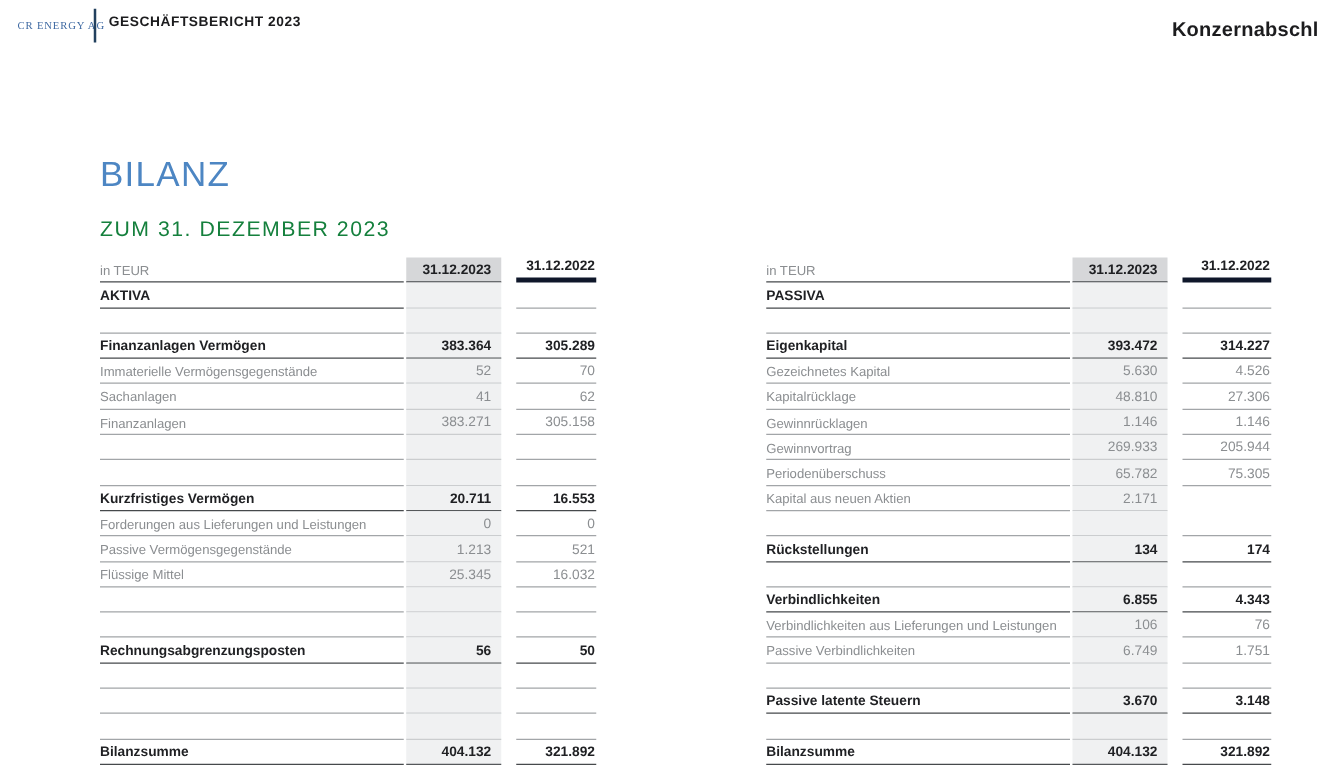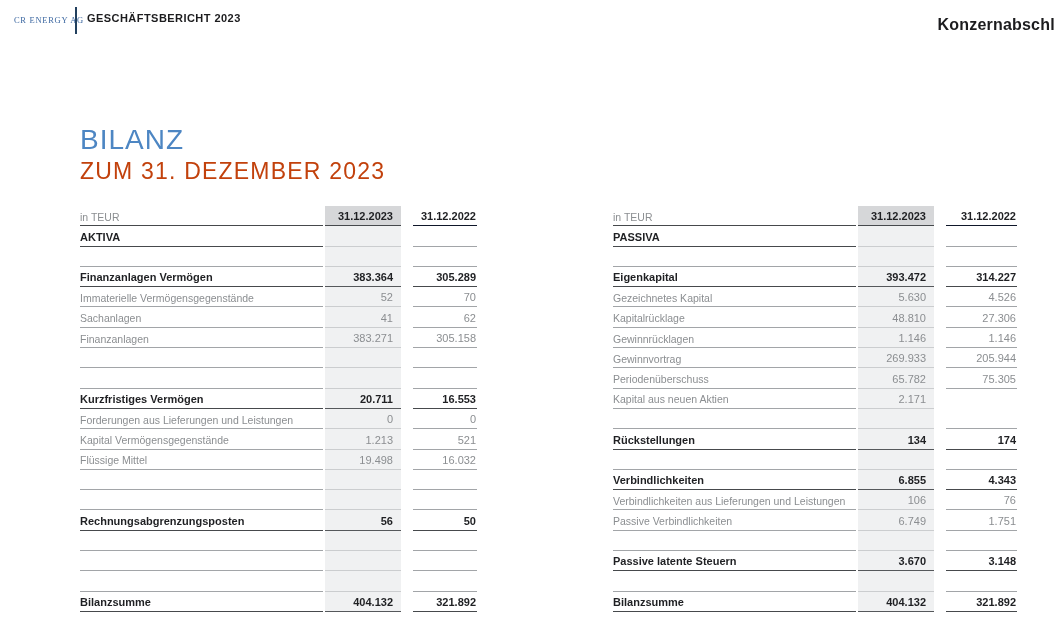--- a/index.html
+++ b/index.html
@@ -27,22 +27,22 @@
     position:absolute;right:3px;top:16px;
     font-size:16px;font-weight:bold;letter-spacing:.2px;color:#1c1c1e;white-space:nowrap;
   }
   
   .title-block{position:absolute;left:80px;top:125px;}
   .title-main{
     font-size:28px;font-weight:500;letter-spacing:1px;color:#4d86c3;
     line-height:1.1;margin:0;
   }
   .title-sub{
-    font-size:23px;font-weight:400;letter-spacing:1.2px;color:#c2410c;
-    line-height:1.2;margin:2px 0 0 0;
+    font-size:17px;font-weight:400;letter-spacing:1.2px;color:#15803d;
+    line-height:1.2;margin:18px 0 0 0;
   }
   
   .tables{position:absolute;left:80px;top:206px;display:flex;gap:124px;}
   .fin-table{width:409px;}
   .fin-table.right{width:416px;}
   .row{display:flex;height:20.3px;align-items:stretch;}
   .row > div{
     display:flex;align-items:flex-end;
     box-sizing:border-box;padding-bottom:3px;
     line-height:1;white-space:nowrap;
@@ -50,21 +50,21 @@
   .c-label{width:243px;font-size:10.5px;}
   .c-v1{
     width:76px;margin-left:2px;background:#f0f1f2;
     justify-content:flex-end;padding-right:8px;font-size:11px;
   }
   .c-v2{width:64px;margin-left:12px;justify-content:flex-end;padding-right:1px;font-size:11px;}
   .fin-table.right .c-v2{width:71px;}
   
   .row.header .c-label{color:#8b8e91;border-bottom:1px solid #46494c;}
   .row.header .c-v1{background:#d6d7d9;border-bottom:1px solid #46494c;font-weight:bold;color:#1f2023;}
-  .row.header .c-v2{border-bottom:1px solid #0f172a;font-weight:bold;color:#1f2023;}
+  .row.header .c-v2{border-bottom:4px solid #0f172a;font-weight:bold;color:#1f2023;}
   
   .row.section .c-label{font-size:11px;font-weight:bold;color:#1f2023;border-bottom:1px solid #46494c;}
   .row.section .c-v1{font-weight:bold;color:#1f2023;border-bottom:1px solid #55585b;}
   .row.section .c-v2{font-weight:bold;color:#1f2023;border-bottom:1px solid #46494c;}
   .row.section .c-v1:empty{border-bottom:1px solid #cbcdcf;}
   .row.section .c-v2:empty{border-bottom:1px solid #a2a5a8;}
   
   .row.item .c-label,.row.empty .c-label{color:#8b8e91;border-bottom:1px solid #a2a5a8;}
   .row.item .c-v1,.row.empty .c-v1{color:#8b8e91;border-bottom:1px solid #cbcdcf;}
   .row.item .c-v2,.row.empty .c-v2{color:#8b8e91;border-bottom:1px solid #a2a5a8;}
@@ -139,27 +139,27 @@
           <div class="c-label">Kurzfristiges Vermögen</div>
           <div class="c-v1">20.711</div>
           <div class="c-v2">16.553</div>
         </div>
         <div class="row item">
           <div class="c-label">Forderungen aus Lieferungen und Leistungen</div>
           <div class="c-v1">0</div>
           <div class="c-v2">0</div>
         </div>
         <div class="row item">
-          <div class="c-label">Kapital Vermögensgegenstände</div>
+          <div class="c-label">Passive Vermögensgegenstände</div>
           <div class="c-v1">1.213</div>
           <div class="c-v2">521</div>
         </div>
         <div class="row item">
           <div class="c-label">Flüssige Mittel</div>
-          <div class="c-v1">19.498</div>
+          <div class="c-v1">25.345</div>
           <div class="c-v2">16.032</div>
         </div>
         <div class="row empty">
           <div class="c-label"></div>
           <div class="c-v1"></div>
           <div class="c-v2"></div>
         </div>
         <div class="row empty">
           <div class="c-label"></div>
           <div class="c-v1"></div>

